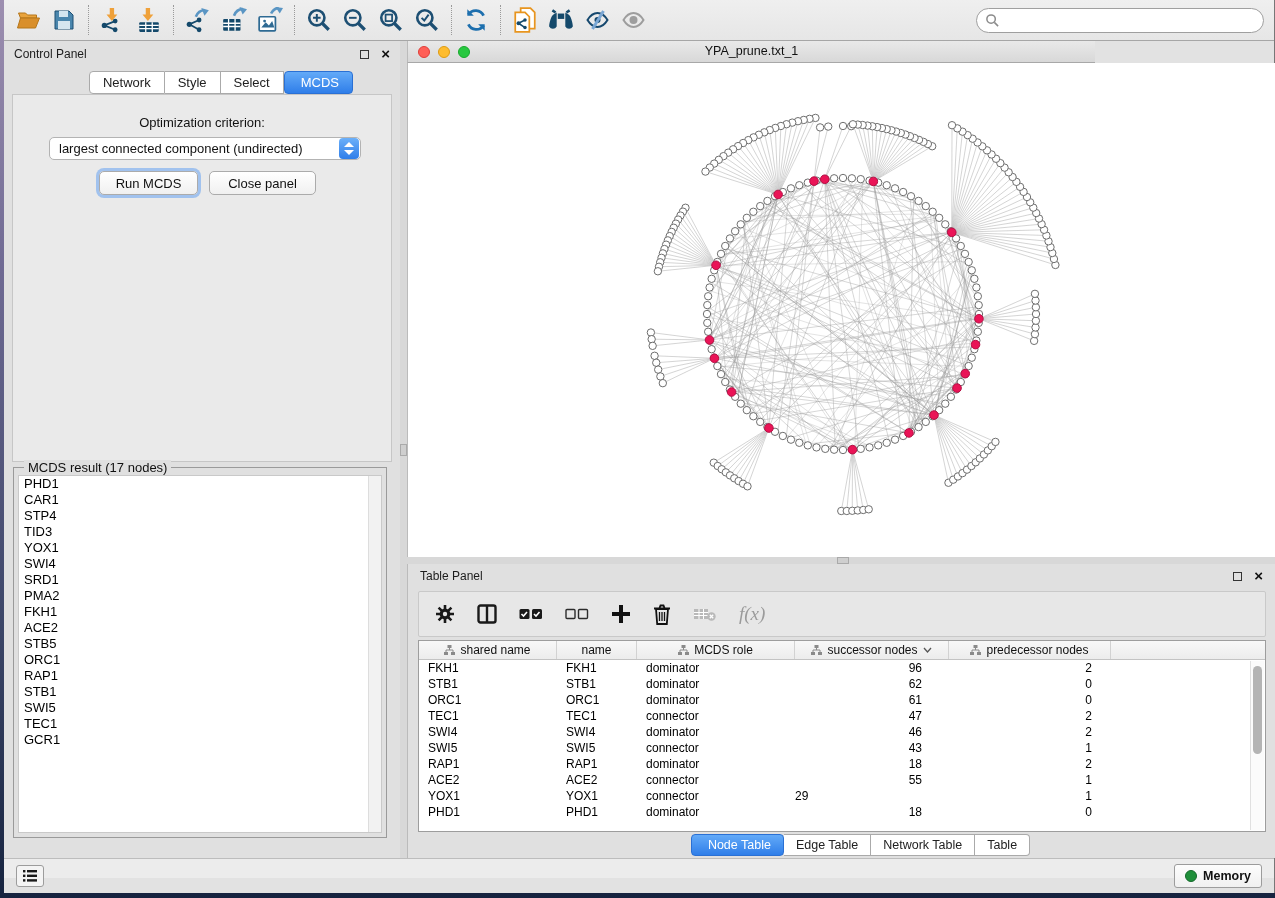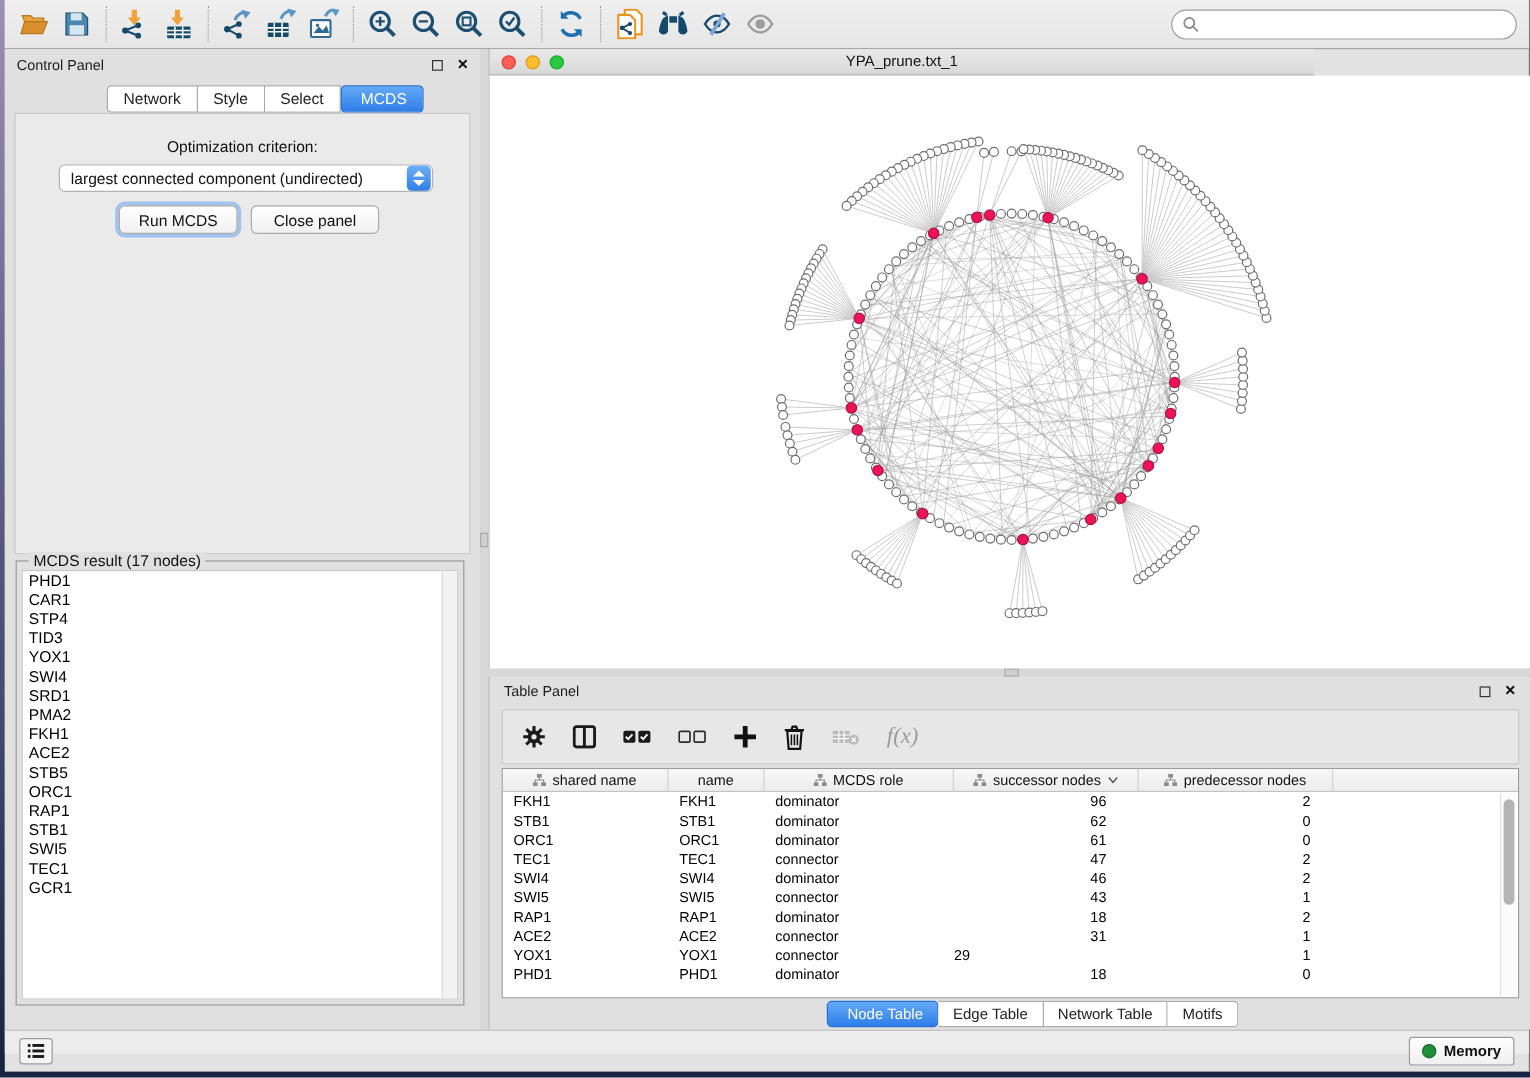--- a/index.html
+++ b/index.html
@@ -1106,21 +1106,21 @@
             <div class="td" style="width: 138px; padding-left: 9px;">RAP1</div>
             <div class="td" style="width: 80px; padding-left: 9px;">RAP1</div>
             <div class="td" style="width: 158px; padding-left: 9px;">dominator</div>
             <div class="td" style="width: 154px; text-align: right; padding-right: 27px;">18</div>
             <div class="td" style="width: 162px; text-align: right; padding-right: 19px;">2</div>
           </div>
           <div class="tr">
             <div class="td" style="width: 138px; padding-left: 9px;">ACE2</div>
             <div class="td" style="width: 80px; padding-left: 9px;">ACE2</div>
             <div class="td" style="width: 158px; padding-left: 9px;">connector</div>
-            <div class="td" style="width: 154px; text-align: right; padding-right: 27px;">31</div>
+            <div class="td" style="width: 154px; text-align: right; padding-right: 27px;">55</div>
             <div class="td" style="width: 162px; text-align: right; padding-right: 19px;">1</div>
           </div>
           <div class="tr">
             <div class="td" style="width: 138px; padding-left: 9px;">YOX1</div>
             <div class="td" style="width: 80px; padding-left: 9px;">YOX1</div>
             <div class="td" style="width: 158px; padding-left: 9px;">connector</div>
             <div class="td" style="width: 154px; text-align: left; padding-right: 27px;">29</div>
             <div class="td" style="width: 162px; text-align: right; padding-right: 19px;">1</div>
           </div>
           <div class="tr">
@@ -1132,21 +1132,21 @@
           </div>
         </div>
       <div id="nt-scroll">
           <div id="nt-thumb"></div>
         </div>
     </div>
     <div id="bt-tabs">
         <div class="seg-tab active">Node Table</div>
         <div class="seg-tab">Edge Table</div>
         <div class="seg-tab">Network Table</div>
-        <div class="seg-tab">Motifs</div>
+        <div class="seg-tab">Table</div>
       </div>
   </div>
 
   <div id="status-bar">
     <div id="status-list-btn">
       <svg width="14" height="12" viewBox="0 0 14 12">
         <g fill="#1a1a1a">
             <rect x="0" y="0" width="2.4" height="2.4"></rect>
             <rect x="4" y="0" width="10" height="2.4"></rect>
         <rect x="0" y="4.6" width="2.4" height="2.4"></rect>

